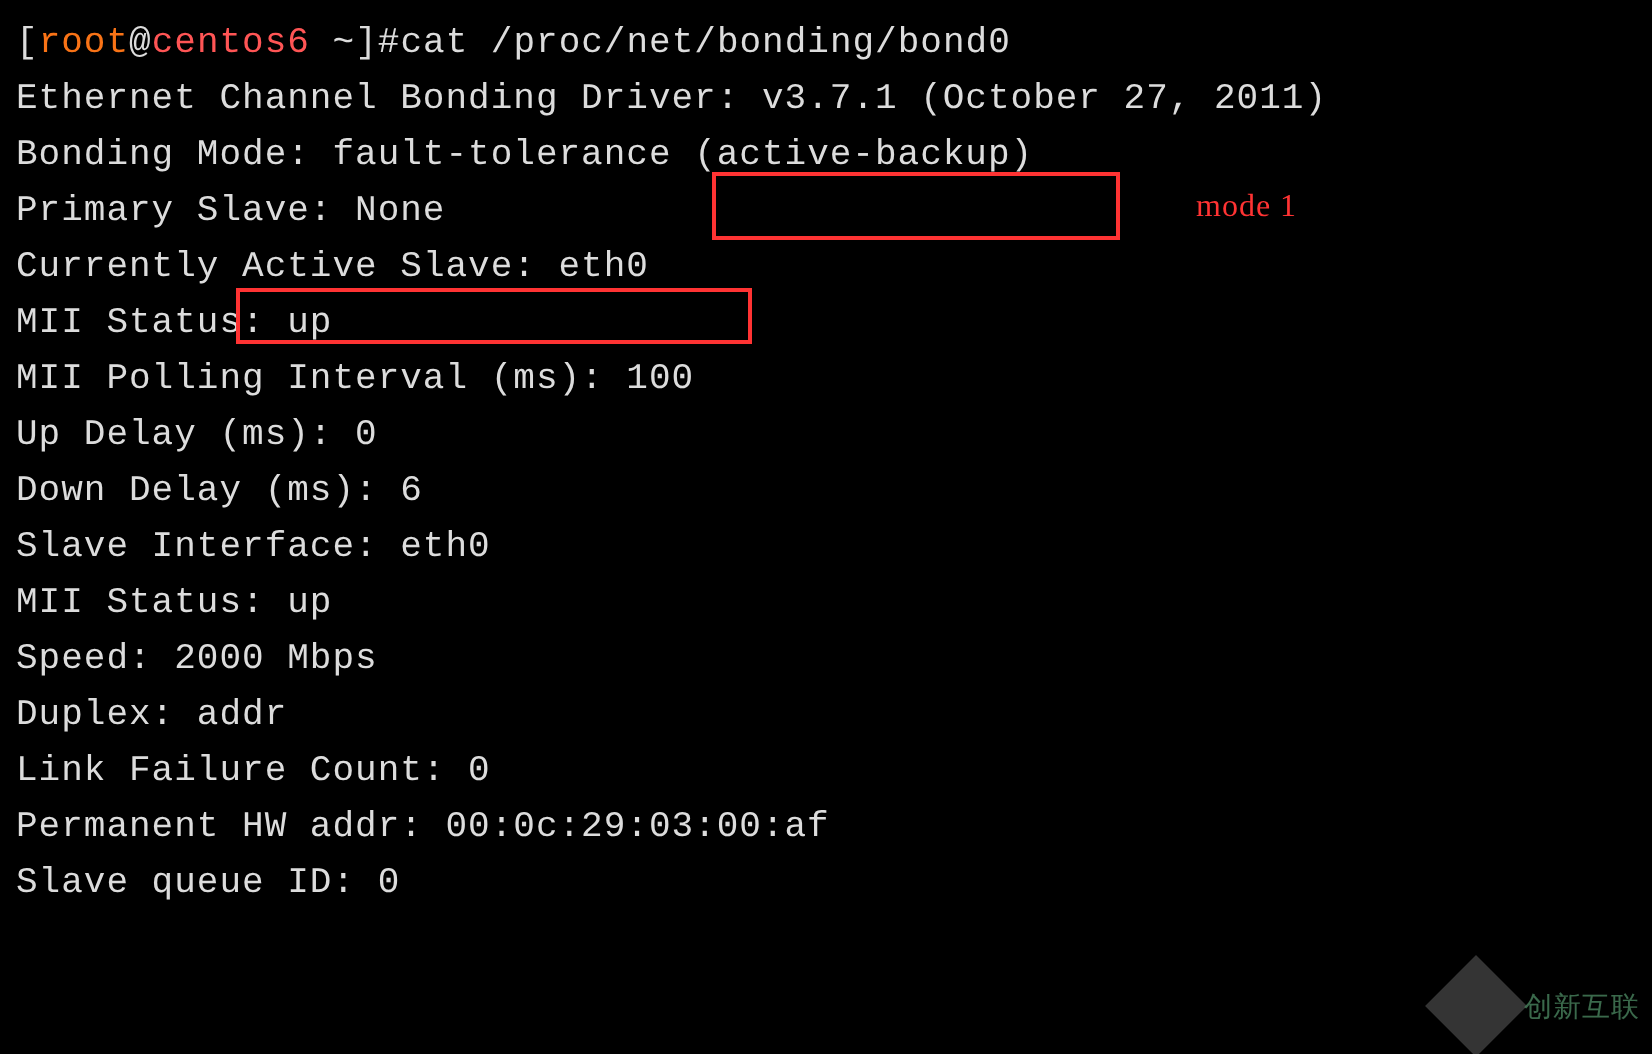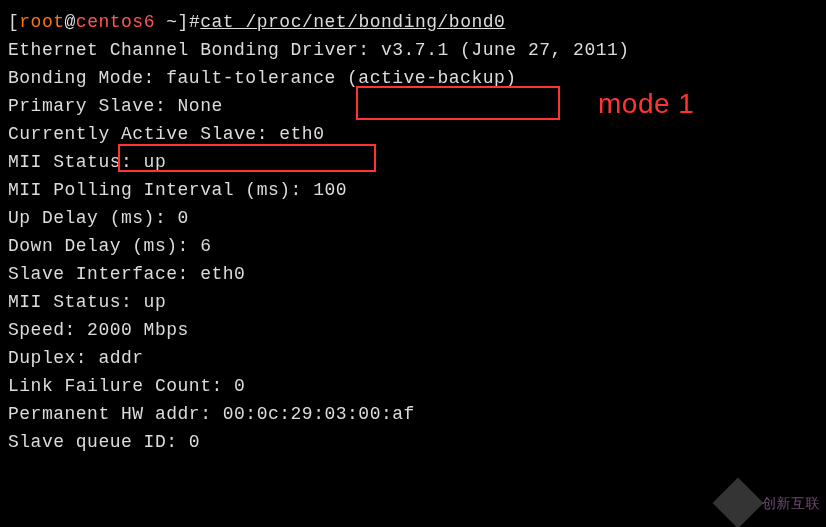--- a/index.html
+++ b/index.html
@@ -22,68 +22,68 @@
     .line {
       white-space: pre;
       position: relative;
     }
     .prompt-bracket { color: #dcdcdc; }
     .prompt-user { color: #f97316; }
     .prompt-at { color: #dcdcdc; }
     .prompt-host { color: #ff5555; }
     .prompt-path { color: #dcdcdc; }
     .prompt-end { color: #dcdcdc; }
-    .cmd { color: #dcdcdc; text-decoration: underline; }
+    .cmd { color: #dcdcdc; }
     .box-red {
       border: 2px solid #ff3333;
       position: absolute;
       pointer-events: none;
     }
     .annotation {
       position: absolute;
       color: #ff3333;
-      font-size: 28px;
-      font-family: Liberation Sans, sans-serif;
+      font-size: 16px;
+      font-family: Liberation Serif, serif;
     }
     .watermark {
       position: absolute;
       right: 6px;
       bottom: 6px;
       opacity: 0.55;
       display: flex;
       align-items: center;
       gap: 6px;
     }
     .watermark .wm-logo {
       width: 36px;
       height: 36px;
       background: #888;
       transform: rotate(45deg);
       position: relative;
       opacity: 0.7;
     }
     .watermark .wm-text {
-      color: #f0abfc;
+      color: #86efac;
       font-size: 14px;
       font-family: "Microsoft YaHei", sans-serif;
       line-height: 14px;
       opacity: 0.8;
     }
     .watermark .wm-sub {
       color: #999;
       font-size: 8px;
       letter-spacing: 1px;
     }
   </style>
 </head>
 <body>
 
 <div class="line"><span class="prompt-bracket">[</span><span class="prompt-user">root</span><span class="prompt-at">@</span><span class="prompt-host">centos6</span><span> </span><span class="prompt-path">~</span><span class="prompt-bracket">]</span><span class="prompt-end">#</span><span class="cmd">cat /proc/net/bonding/bond0</span></div>
 
-<div class="line">Ethernet Channel Bonding Driver: v3.7.1 (June 27, 2011)</div>
+<div class="line">Ethernet Channel Bonding Driver: v3.7.1 (October 27, 2011)</div>
 <div class="line"></div>
 <div class="line"><span>Bonding Mode: fault-tolerance </span><span>(active-backup)</span></div>
 <div class="line">Primary Slave: None</div>
 <div class="line"><span>Currently </span><span>Active Slave: eth0</span></div>
 <div class="line">MII Status: up</div>
 <div class="line">MII Polling Interval (ms): 100</div>
 <div class="line">Up Delay (ms): 0</div>
 <div class="line">Down Delay (ms): 6</div>
 <div class="line"></div>
 <div class="line">Slave Interface: eth0</div>

